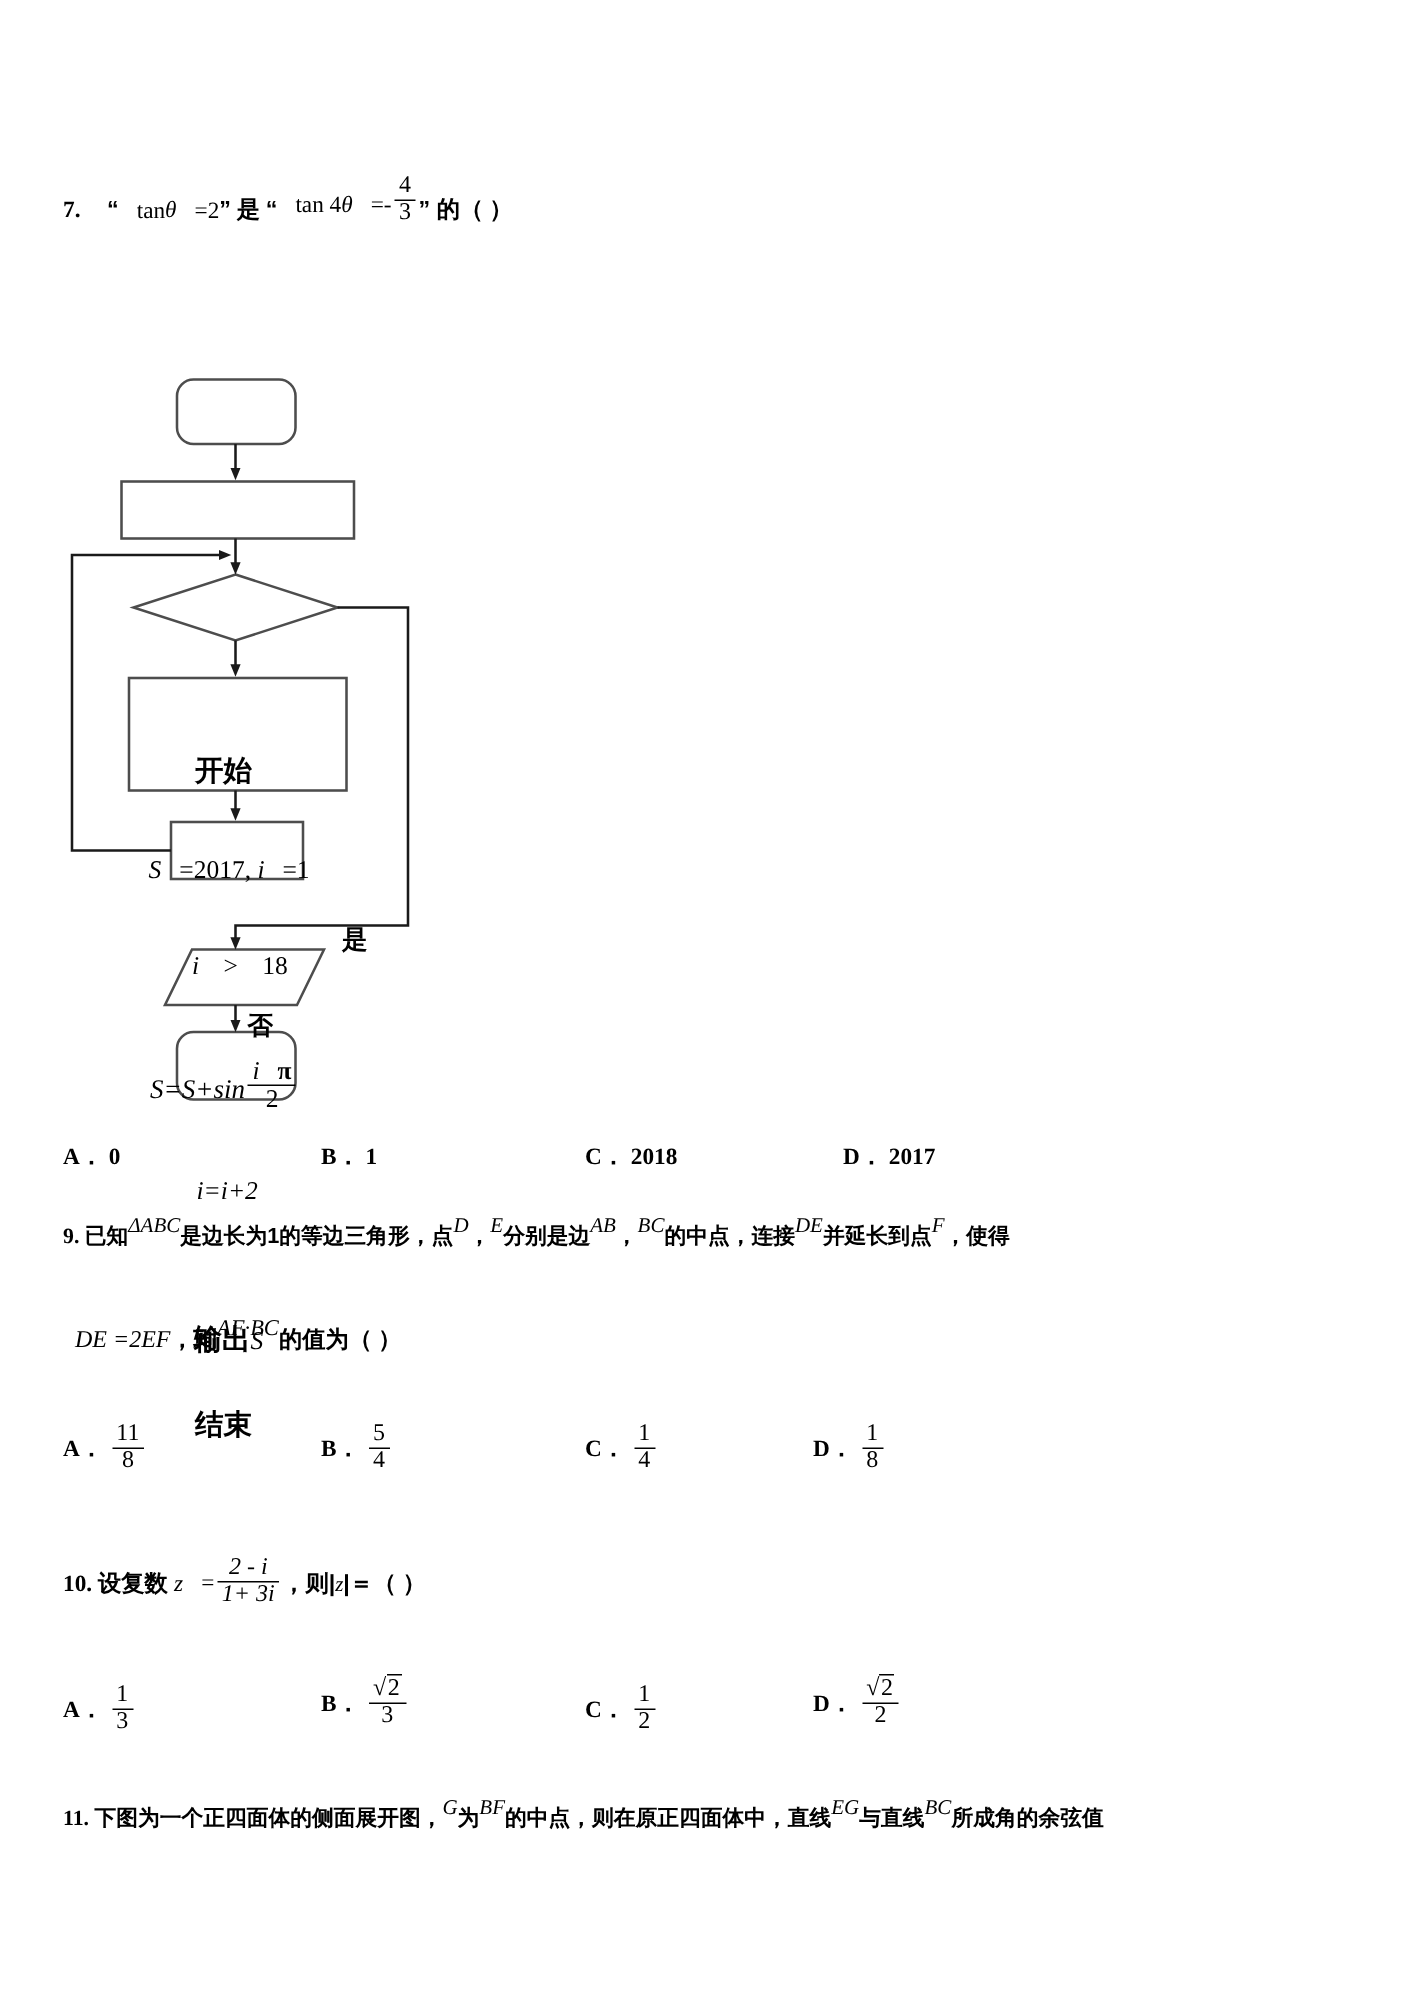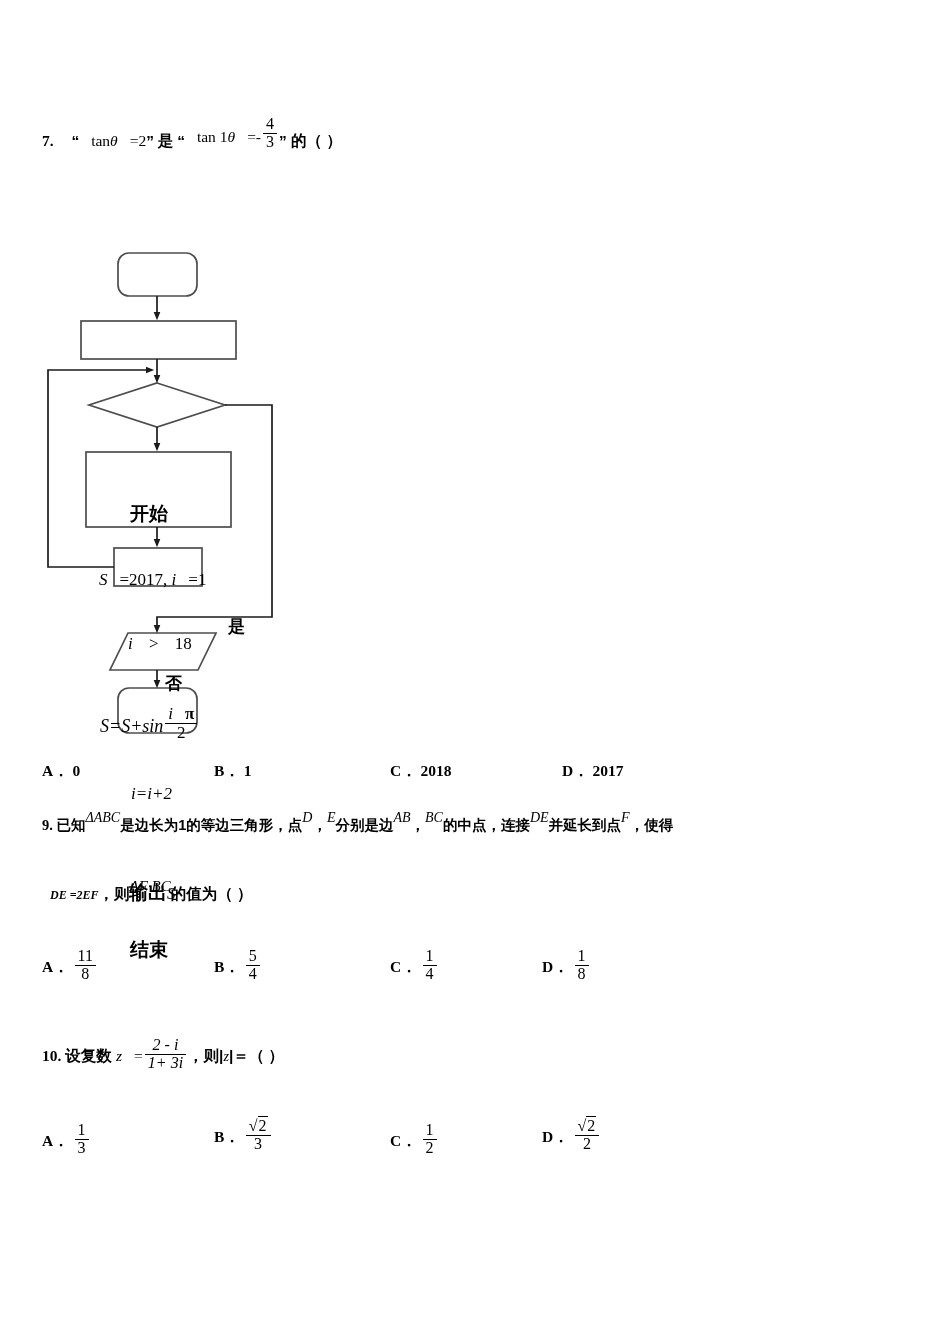--- a/index.html
+++ b/index.html
@@ -46,21 +46,21 @@
 <body>
 
 <div class="page">
 
   <div class="qline" style="left:42px; top:116px;">
     <span class="qnum">7.</span>
     <span style="display:inline-block;width:10px"></span>
     <span class="cn">“</span><span class="mathr">tan</span><span class="mathi">θ</span><span class="mathr">=2</span><span class="cn">”</span>
     <span class="cn">是</span>
     <span class="cn">“</span><span style="display:inline-block;vertical-align:0.25em;">
-      <span class="mathr">tan 1</span><span class="mathi">θ</span><span class="mathr">=-</span><span class="frac" style="font-size:16px;vertical-align:-0.3em;">
+      <span class="mathr">tan 4</span><span class="mathi">θ</span><span class="mathr">=-</span><span class="frac" style="font-size:16px;vertical-align:-0.3em;">
         <span class="num">4</span>
         <span class="den">3</span>
       </span></span><span class="cn">” 的（   ）</span>
   </div>
 
 
 
   <div id="flowchart" style="left:0px; top:240px;">
     <svg width="400" height="520" viewBox="0 0 400 520">
       <defs>
@@ -148,21 +148,21 @@
       <span>2017</span>
     </span>
   </div>
 
   <div class="qline" style="left:42px; top:810px; font-size:14.5px;">
     <span class="qnum">9.</span>
     <span class="cn">已知</span><span class="sup">ΔABC</span><span class="cn">是边长为1的等边三角形，点</span><span class="sup">D</span><span class="cn">，</span><span class="sup">E</span><span class="cn">分别是边</span><span class="sup">AB</span><span class="cn">，</span><span class="sup">BC</span><span class="cn">的中点，连接</span><span class="sup">DE</span><span class="cn">并延长到点</span><span class="sup">F</span><span class="cn">，使得</span>
   </div>
 
   <div class="qline" style="left:50px; top:878px; font-size:15.5px;">
-    <span class="mathi" style="font-size:12px;font-weight:bold;">DE =2EF</span><span class="cn">，则</span><span class="sup" style="font-size:15px;">AF</span><span class="sup" style="font-size:15px;">·</span><span class="sup" style="font-size:15px;">BC</span><span class="cn">的值为（  ）</span>
+    <span class="mathi" style="font-size:16px;">DE =2EF</span><span class="cn">，则</span><span class="sup" style="font-size:15px;">AF</span><span class="sup" style="font-size:15px;">·</span><span class="sup" style="font-size:15px;">BC</span><span class="cn">的值为（  ）</span>
   </div>
 
   <div class="opts" style="left:42px; top:938px; height:48px;">
     <span class="opt" style="left:0px; top:10px;">
       <span class="lbl">A．</span>
       <span class="frac" style="font-size:16px;">
         <span class="num">11</span>
         <span class="den">8</span>
       </span>
     </span>
@@ -221,14 +221,18 @@
     </span>
     <span class="opt" style="left:500px; top:6px;">
       <span class="lbl">D．</span>
       <span class="frac" style="font-size:16px;">
         <span class="num"><span class="sqrt">√</span><span class="ovl">2</span></span>
         <span class="den">2</span>
       </span>
     </span>
   </div>
 
+  <div class="qline" style="left:42px; top:1198px; font-size:14.5px;">
+    <span class="qnum">11.</span>
+    <span class="cn">下图为一个正四面体的侧面展开图，</span><span class="sup">G</span><span class="cn">为</span><span class="sup">BF</span><span class="cn">的中点，则在原正四面体中，直线</span><span class="sup">EG</span><span class="cn">与直线</span><span class="sup">BC</span><span class="cn">所成角的余弦值</span>
+  </div>
 
 </div>
 
 </body></html>

